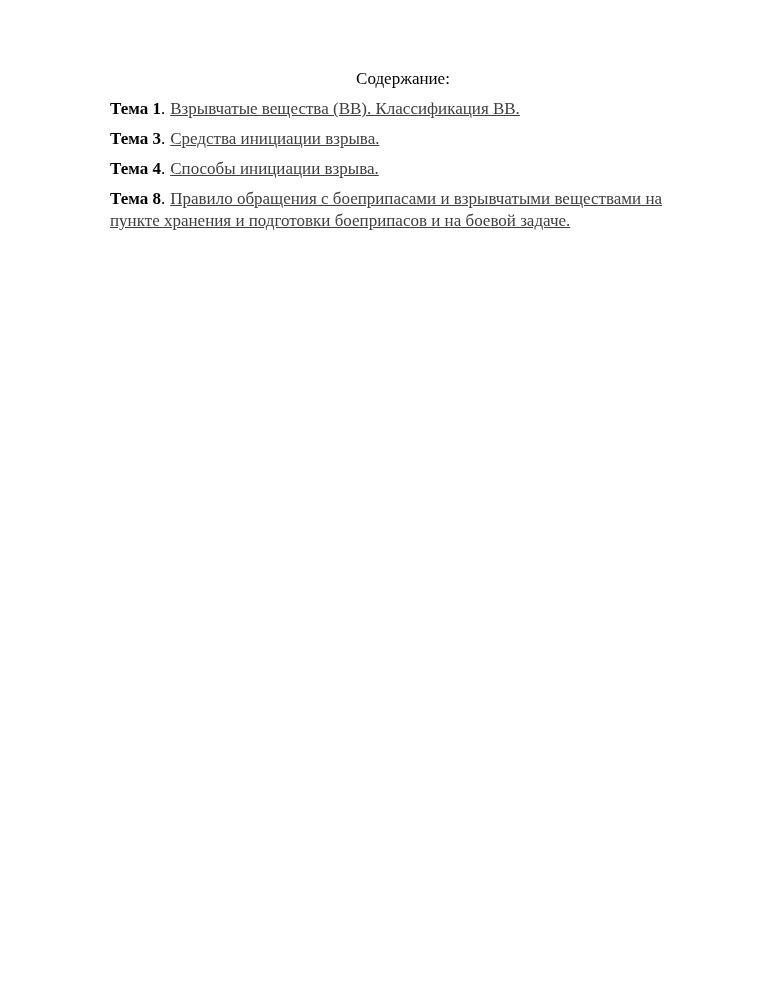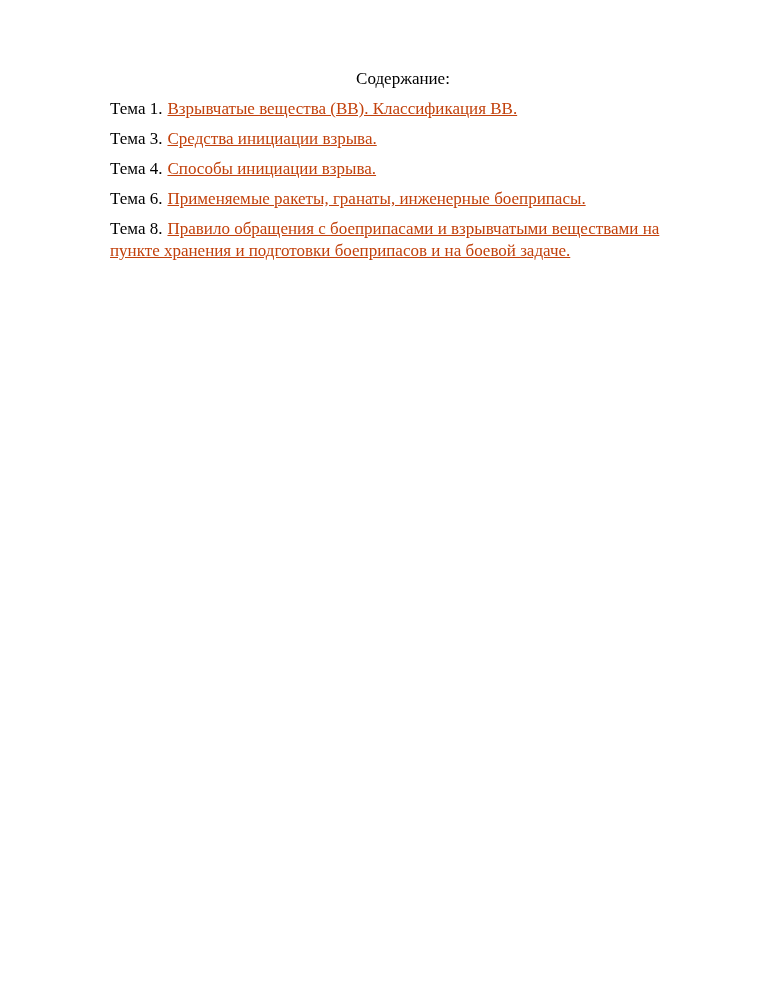--- a/index.html
+++ b/index.html
@@ -22,28 +22,28 @@
   .doc-title {
     text-align: center;
     font-weight: normal;
     font-size: 17px;
     margin: 0 0 8px 0;
   }
   .toc-item {
     margin: 0 0 8px 0;
   }
   .toc-label {
-    font-weight: normal;
+    font-weight: bold;
   }
   .toc-sep {
     margin-right: 5px;
   }
   .toc-link {
     text-decoration: underline;
-    color: #c2410c;
+    color: #404040;
     cursor: pointer;
   }
 </style>
 </head>
 <body>
 
 <div class="page">
 
   <p class="doc-title">Содержание:</p>
 
@@ -54,23 +54,20 @@
 
   <p class="toc-item">
     <span class="toc-label">Тема 3</span><span class="toc-sep">.</span><span class="toc-link">Средства инициации взрыва.</span>
   </p>
 
   <p class="toc-item">
     <span class="toc-label">Тема 4</span><span class="toc-sep">.</span><span class="toc-link">Способы инициации взрыва.</span>
   </p>
 
 
-  <p class="toc-item">
-    <span class="toc-label">Тема 6</span><span class="toc-sep">.</span><span class="toc-link">Применяемые ракеты, гранаты, инженерные боеприпасы.</span>
-  </p>
 
 
 
   <p class="toc-item">
     <span class="toc-label">Тема 8</span><span class="toc-sep">.</span><span class="toc-link">Правило обращения с боеприпасами и взрывчатыми веществами на пункте хранения и подготовки боеприпасов и на боевой задаче.</span>
   </p>
 
 </div>
 
 </body></html>

